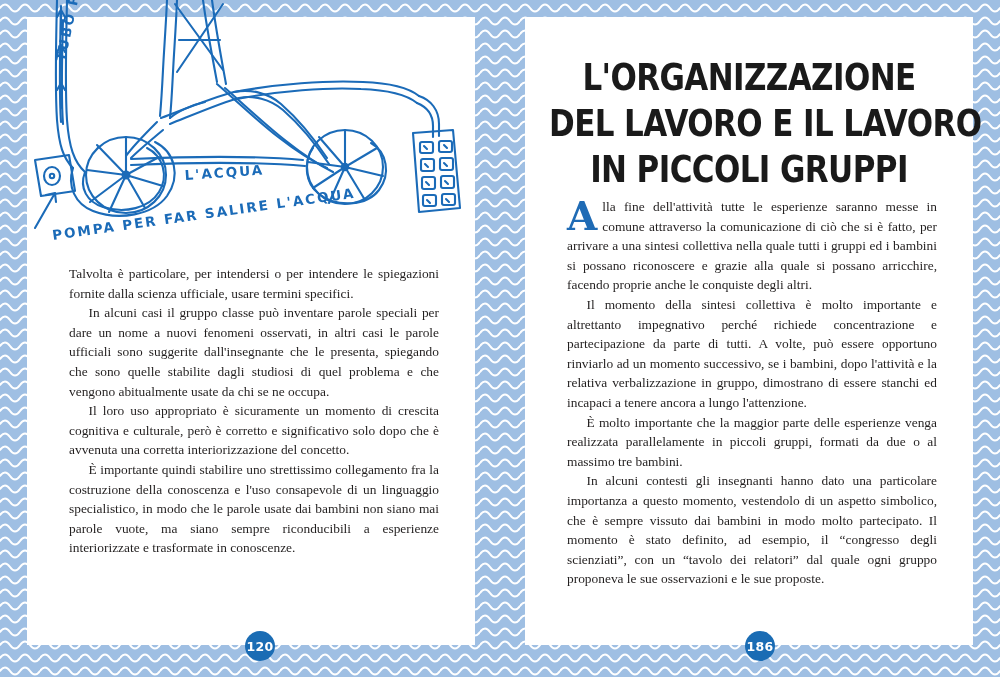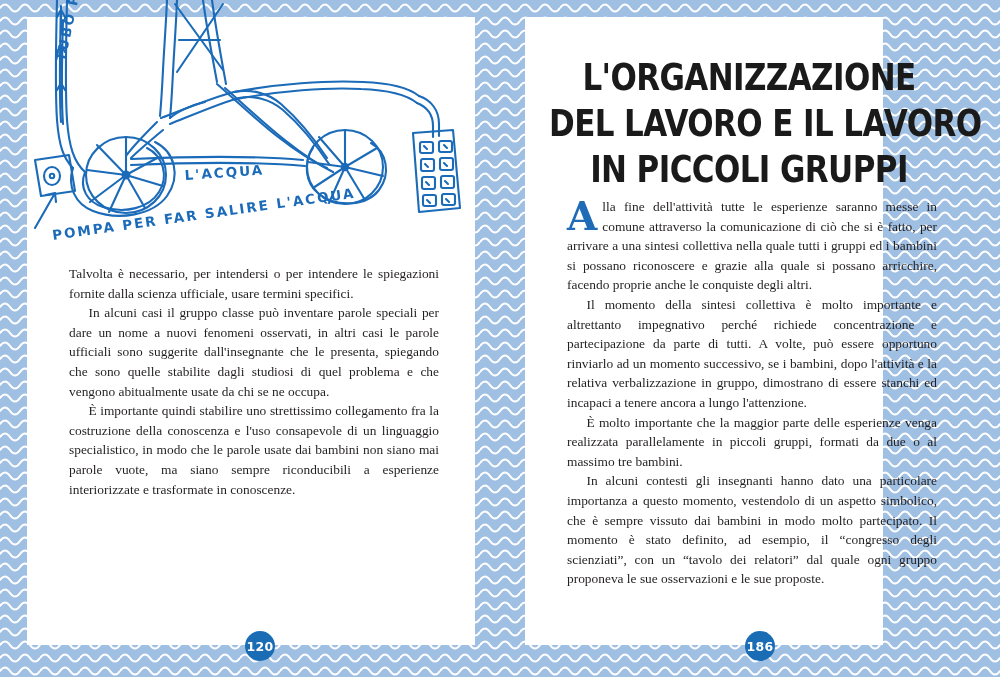--- a/index.html
+++ b/index.html
@@ -32,21 +32,21 @@
     box-sizing:border-box;
   }
   .page::after{
     
     content:"";position:absolute;inset:0;pointer-events:none;
   }
   #page-left{
     left:27px;top:17px;width:448px;height:628px;
   }
   #page-right{
-    left:525px;top:17px;width:358px;height:628px;
+    left:525px;top:17px;width:448px;height:628px;
   }
 
   
   #illustration{
     position:absolute;left:0;top:-17px;width:448px;height:250px;
     overflow:hidden;
   }
   #illustration svg{display:block;width:448px;height:250px;}
 
   
@@ -202,22 +202,23 @@
 
         <text x="38" y="62" fill="#1b6bb8" font-family="DejaVu Sans, sans-serif" font-weight="bold" font-size="13.5" letter-spacing="2" transform="rotate(-78 38 62)">TUBO PER L'</text>
 
         <text x="158" y="180" fill="#1b6bb8" font-family="DejaVu Sans, sans-serif" font-weight="bold" font-size="13.5" letter-spacing="2" transform="rotate(-4 158 180)">L'ACQUA</text>
 
         <text x="26" y="240" fill="#1b6bb8" font-family="DejaVu Sans, sans-serif" font-weight="bold" font-size="13.5" letter-spacing="2" transform="rotate(-8 26 240)">POMPA PER FAR SALIRE L'ACQUA</text>
       </svg>
     </div>
 
     <div class="body-col" id="left-text">
-      <p class="first">Talvolta è necessario, per intendersi o per intendere le spiegazioni fornite dalla scienza ufficiale, usare termini specifici.</p>
+      <p class="first">Talvolta è particolare, per intendersi o per intendere le spiegazioni fornite dalla scienza ufficiale, usare termini specifici.</p>
       <p>In alcuni casi il gruppo classe può inventare parole speciali per dare un nome a nuovi fenomeni osservati, in altri casi le parole ufficiali sono suggerite dall'insegnante che le presenta, spiegando che sono quelle stabilite dagli studiosi di quel problema e che vengono abitualmente usate da chi se ne occupa.</p>
+      <p>Il loro uso appropriato è sicuramente un momento di crescita cognitiva e culturale, però è corretto e significativo solo dopo che è avvenuta una corretta interiorizzazione del concetto.</p>
       <p>È importante quindi stabilire uno strettissimo collegamento fra la costruzione della conoscenza e l'uso consapevole di un linguaggio specialistico, in modo che le parole usate dai bambini non siano mai parole vuote, ma siano sempre riconducibili a esperienze interiorizzate e trasformate in conoscenze.</p>
     </div>
   </div>
 
   <div class="page" id="page-right">
 
     <div id="title">
       <span class="tl">L'ORGANIZZAZIONE</span>
       <span class="tl">DEL LAVORO E IL LAVORO</span>
       <span class="tl">IN PICCOLI GRUPPI</span>

